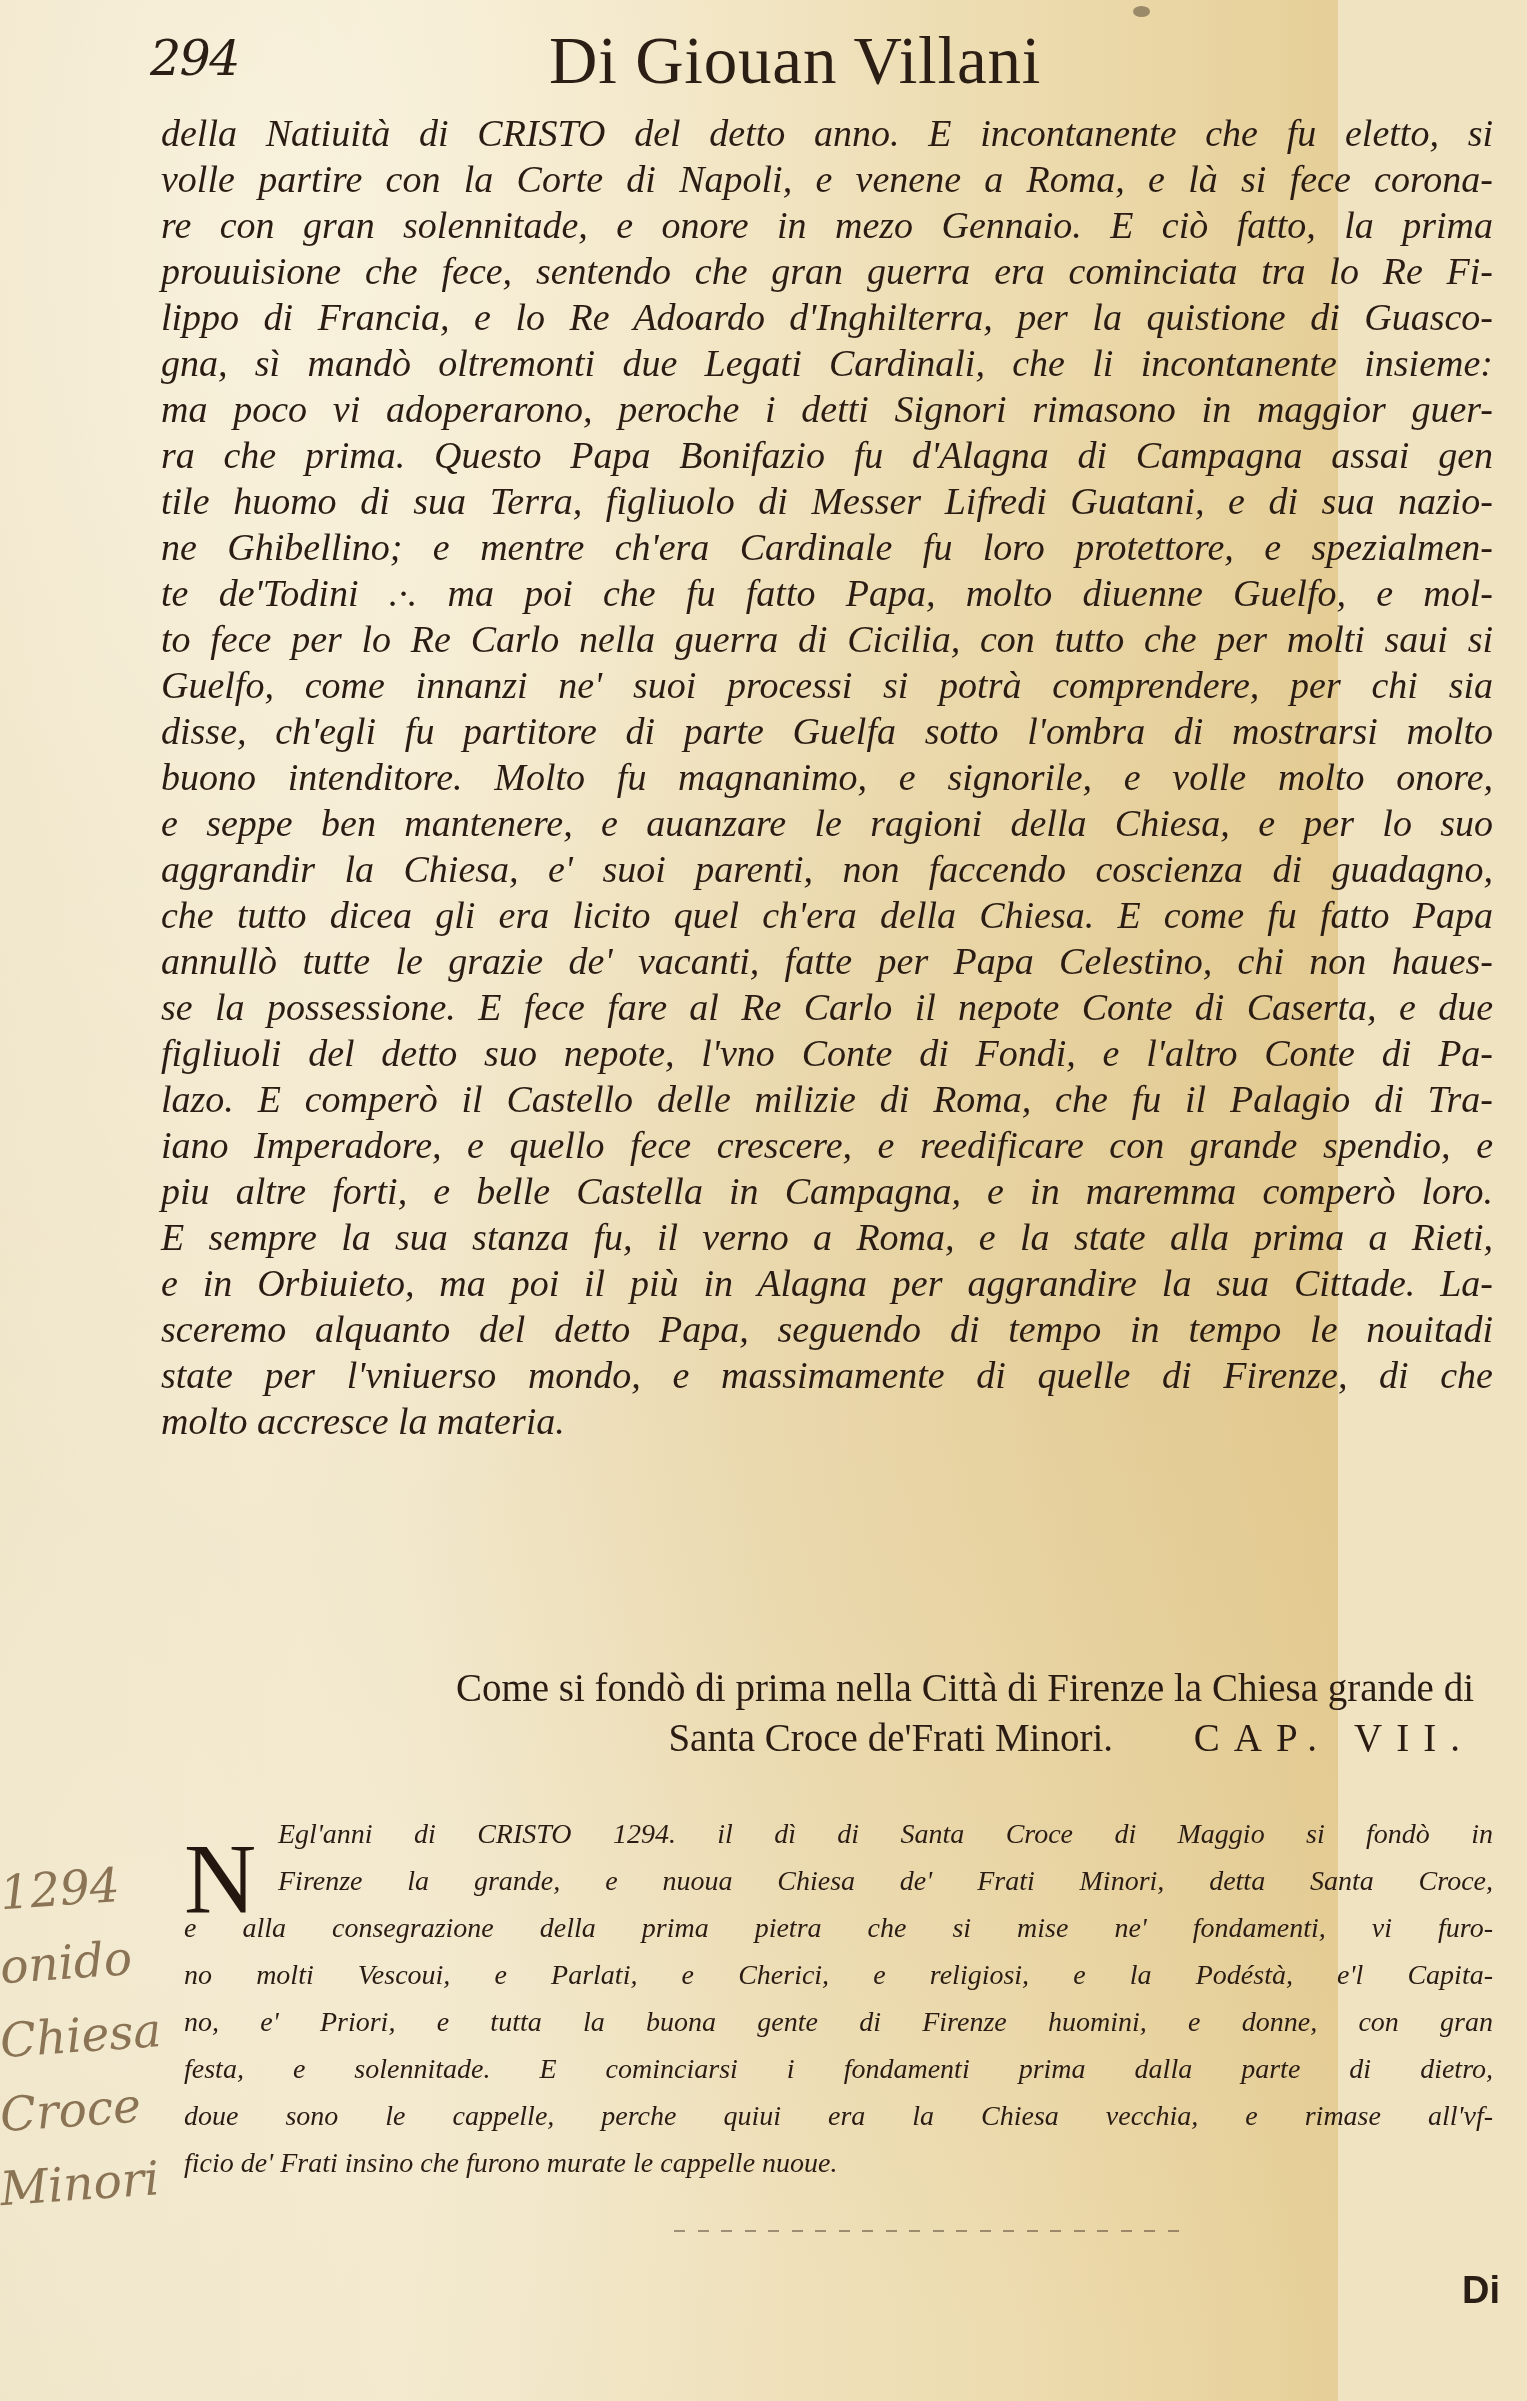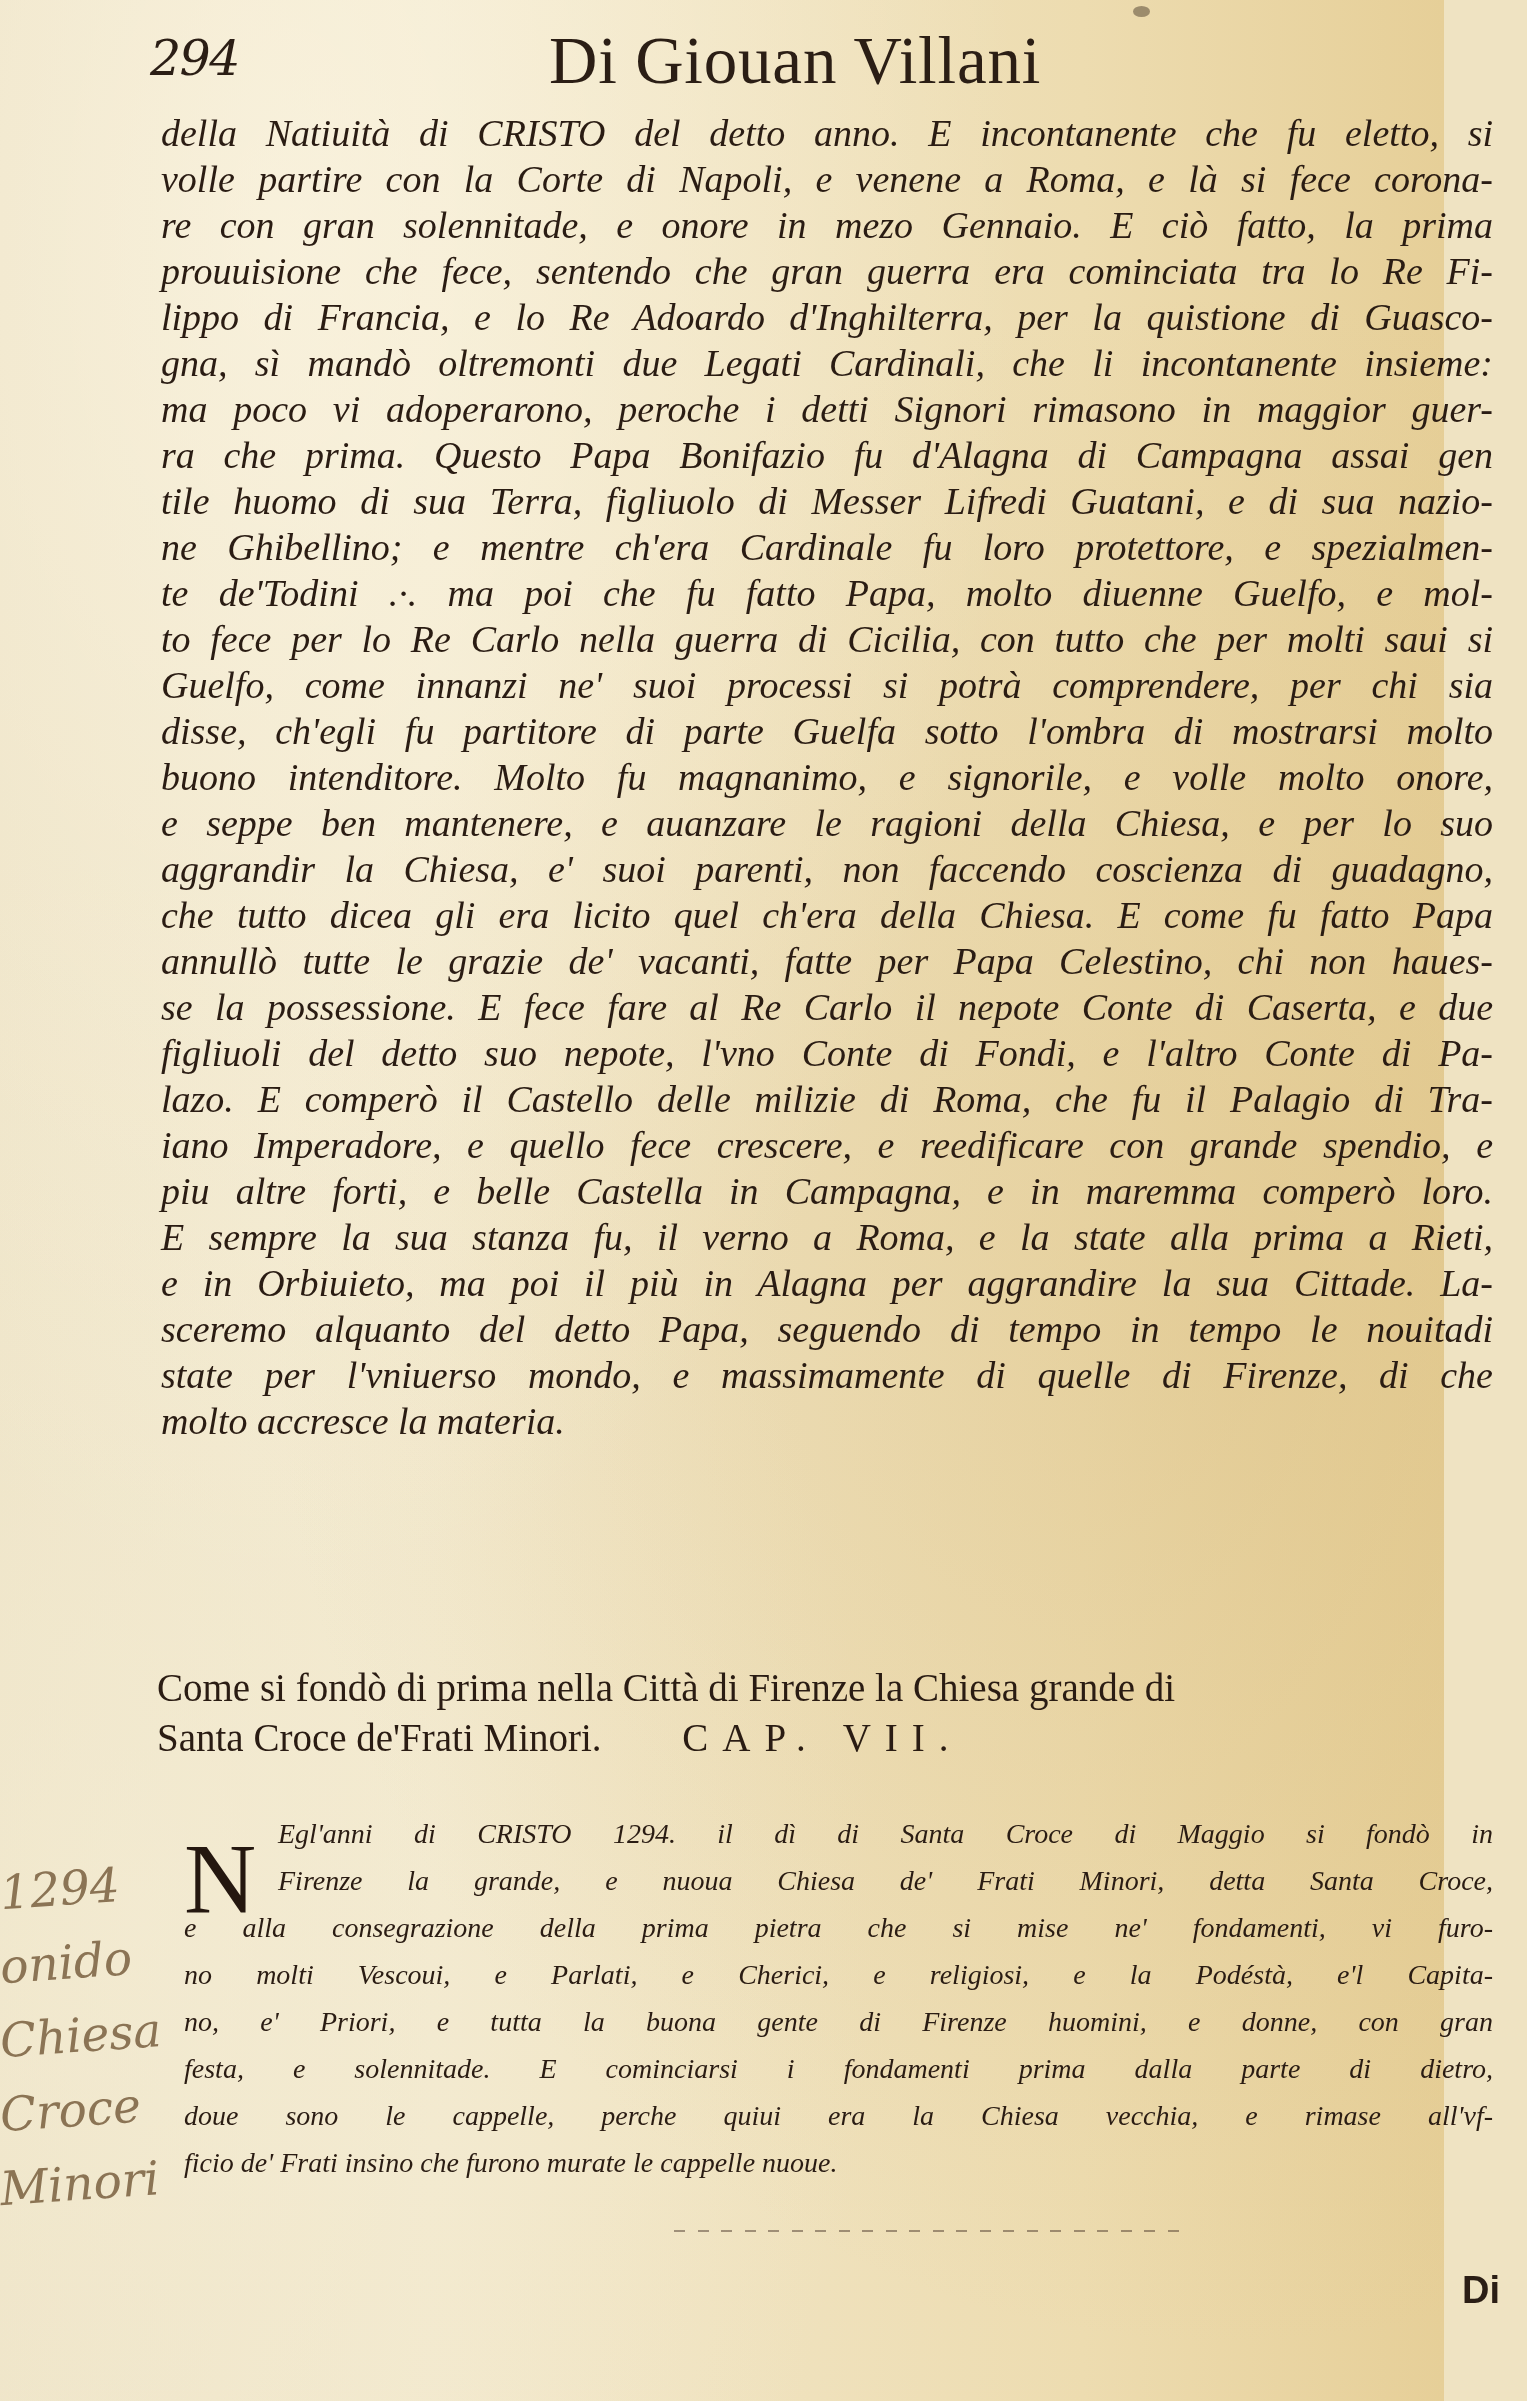--- a/index.html
+++ b/index.html
@@ -2,21 +2,21 @@
 <html style="font-size:12.5px"><head>
 <meta charset="utf-8">
 <style>
   html, body { margin: 0; padding: 0; }
   body {
     width: 1528px; height: 2401px; overflow: hidden;
     background: #efe3c2;
     font-family: "DejaVu Serif", serif;
   }
   .page {
-    position: relative; width: 1444px; height: 2401px;
+    position: relative; width: 1338px; height: 2401px;
     background:
       radial-gradient(ellipse at 20% 10%, rgba(255,250,235,0.55), rgba(255,250,235,0) 45%),
       radial-gradient(ellipse at 85% 55%, rgba(214,184,120,0.35), rgba(214,184,120,0) 55%),
       radial-gradient(ellipse at 10% 80%, rgba(245,238,215,0.6), rgba(245,238,215,0) 40%),
       linear-gradient(90deg, #ede2c4 0%, #f2e8cc 30%, #eddcb0 75%, #e6cf98 100%);
     color: #2a1d14;
   }
   .page-number {
     position: absolute; left: 150px; top: 30px;
     font-family: "DejaVu Serif", serif; font-size: 49px; font-style: italic;
@@ -28,21 +28,21 @@
     letter-spacing: 0.8px;
   }
   .body-text {
     position: absolute; left: 161px; top: 110px; width: 1332px;
     font-family: "Liberation Serif", serif; font-style: italic;
     font-size: 38px; line-height: 46px; color: #2a1c13;
   }
   .body-text .line { display: block; white-space: nowrap; text-align: justify; text-align-last: justify; }
   .body-text .line.last { text-align-last: left; }
   .chapter-heading {
-    position: absolute; left: 157px; top: 1663px; width: 1317px; text-align: left;
+    position: absolute; left: 157px; top: 1663px; width: 1317px; text-align: right;
     font-family: "Liberation Serif", serif; font-size: 39px; line-height: 50px; color: #2a1c13;
   }
   .chapter-heading .cap { letter-spacing: 14px; margin-left: 71px; margin-top: 22px; }
   .second-section {
     position: absolute; left: 184px; top: 1810px; width: 1309px;
   }
   .drop-cap {
     position: absolute; left: 0; top: 19px;
     font-family: "Liberation Serif", serif; font-size: 100px; line-height: 1; color: #24170f;
   }

